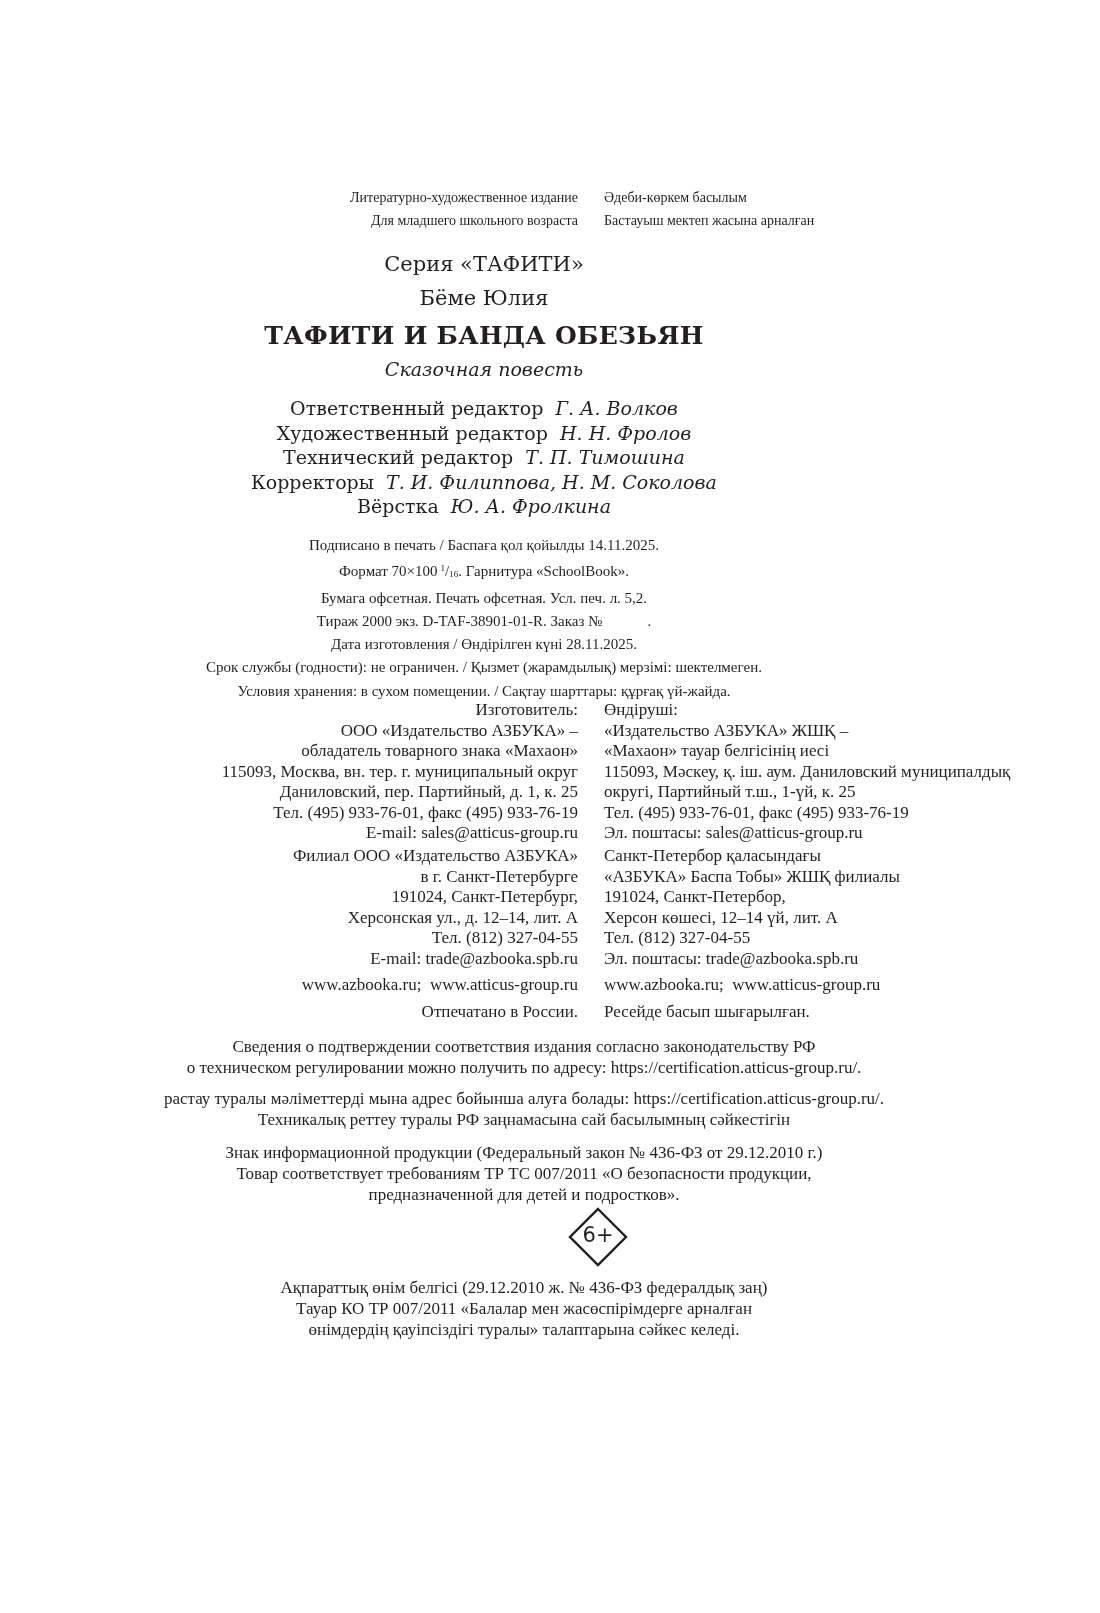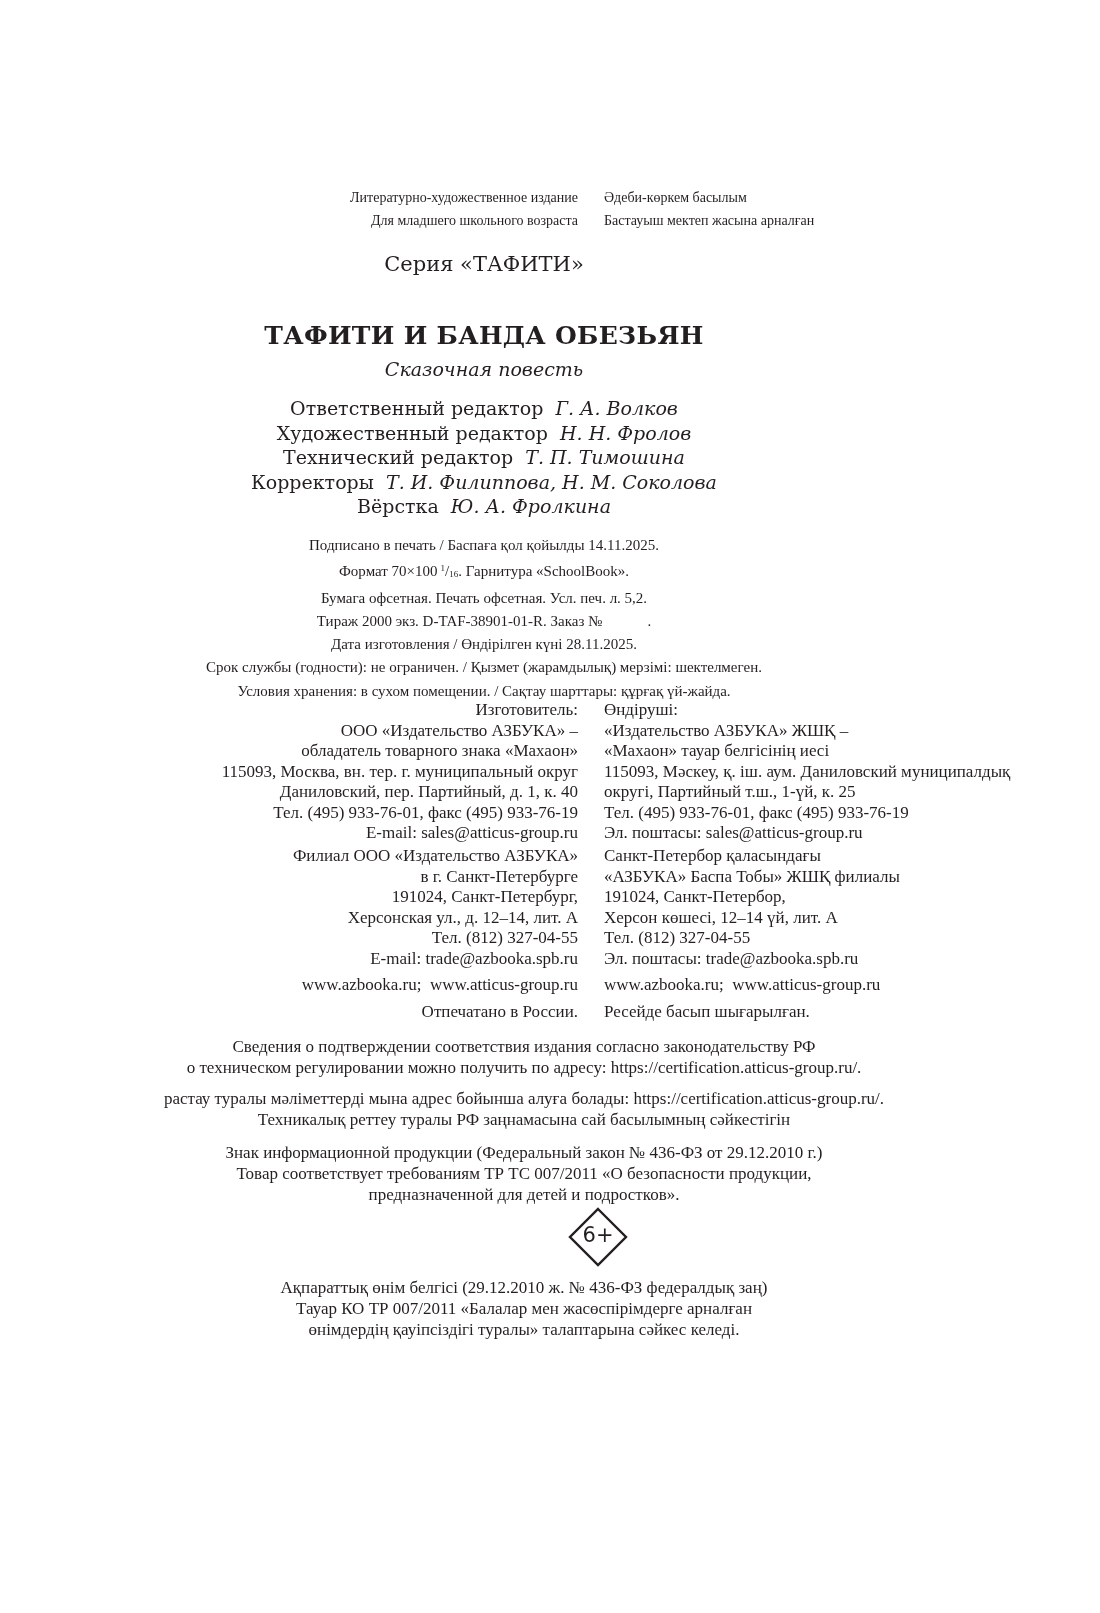--- a/index.html
+++ b/index.html
@@ -42,20 +42,21 @@
   <div class="col-left serif top-small" style="top:170px;">
     <span class="line">Литературно-художественное издание</span>
     <span class="line">Для младшего школьного возраста</span>
   </div>
   <div class="col-right serif top-small" style="top:170px;">
     <span class="line">Әдеби-көркем басылым</span>
     <span class="line">Бастауыш мектеп жасына арналған</span>
   </div>
 
   <div class="center school series">Серия «ТАФИТИ»</div>
+  <div class="center school author">Бёме Юлия</div>
   <div class="center school title">ТАФИТИ И БАНДА ОБЕЗЬЯН</div>
   <div class="center school subtitle">Сказочная повесть</div>
 
   <div class="center school credits">
     <div><span>Ответственный редактор</span>&nbsp; <span class="name">Г. А. Волков</span></div>
     <div><span>Художественный редактор</span>&nbsp; <span class="name">Н. Н. Фролов</span></div>
     <div><span>Технический редактор</span>&nbsp; <span class="name">Т. П. Тимошина</span></div>
     <div><span>Корректоры</span>&nbsp; <span class="name">Т. И. Филиппова, Н. М. Соколова</span></div>
     <div><span>Вёрстка</span>&nbsp; <span class="name">Ю. А. Фролкина</span></div>
   </div>
@@ -68,21 +69,21 @@
     <div>Дата изготовления / Өндірілген күні 28.11.2025.</div>
     <div>Срок службы (годности): не ограничен. / Қызмет (жарамдылық) мерзімі: шектелмеген.</div>
     <div>Условия хранения: в сухом помещении. / Сақтау шарттары: құрғақ үй-жайда.</div>
   </div>
 
   <div class="col-left serif small" style="top:684px;">
     <span class="line">Изготовитель:</span>
     <span class="line">ООО «Издательство АЗБУКА» –</span>
     <span class="line">обладатель товарного знака «Махаон»</span>
     <span class="line">115093, Москва, вн. тер. г. муниципальный округ</span>
-    <span class="line">Даниловский, пер. Партийный, д. 1, к. 40</span>
+    <span class="line">Даниловский, пер. Партийный, д. 1, к. 25</span>
     <span class="line">Тел. (495) 933-76-01, факс (495) 933-76-19</span>
     <span class="line">E-mail: sales@atticus-group.ru</span>
   </div>
   <div class="col-right serif small" style="top:684px;">
     <span class="line">Өндіруші:</span>
     <span class="line">«Издательство АЗБУКА» ЖШҚ –</span>
     <span class="line">«Махаон» тауар белгісінің иесі</span>
     <span class="line">115093, Мәскеу, қ. іш. аум. Даниловский муниципалдық</span>
     <span class="line">округі, Партийный т.ш., 1-үй, к. 25</span>
     <span class="line">Тел. (495) 933-76-01, факс (495) 933-76-19</span>

